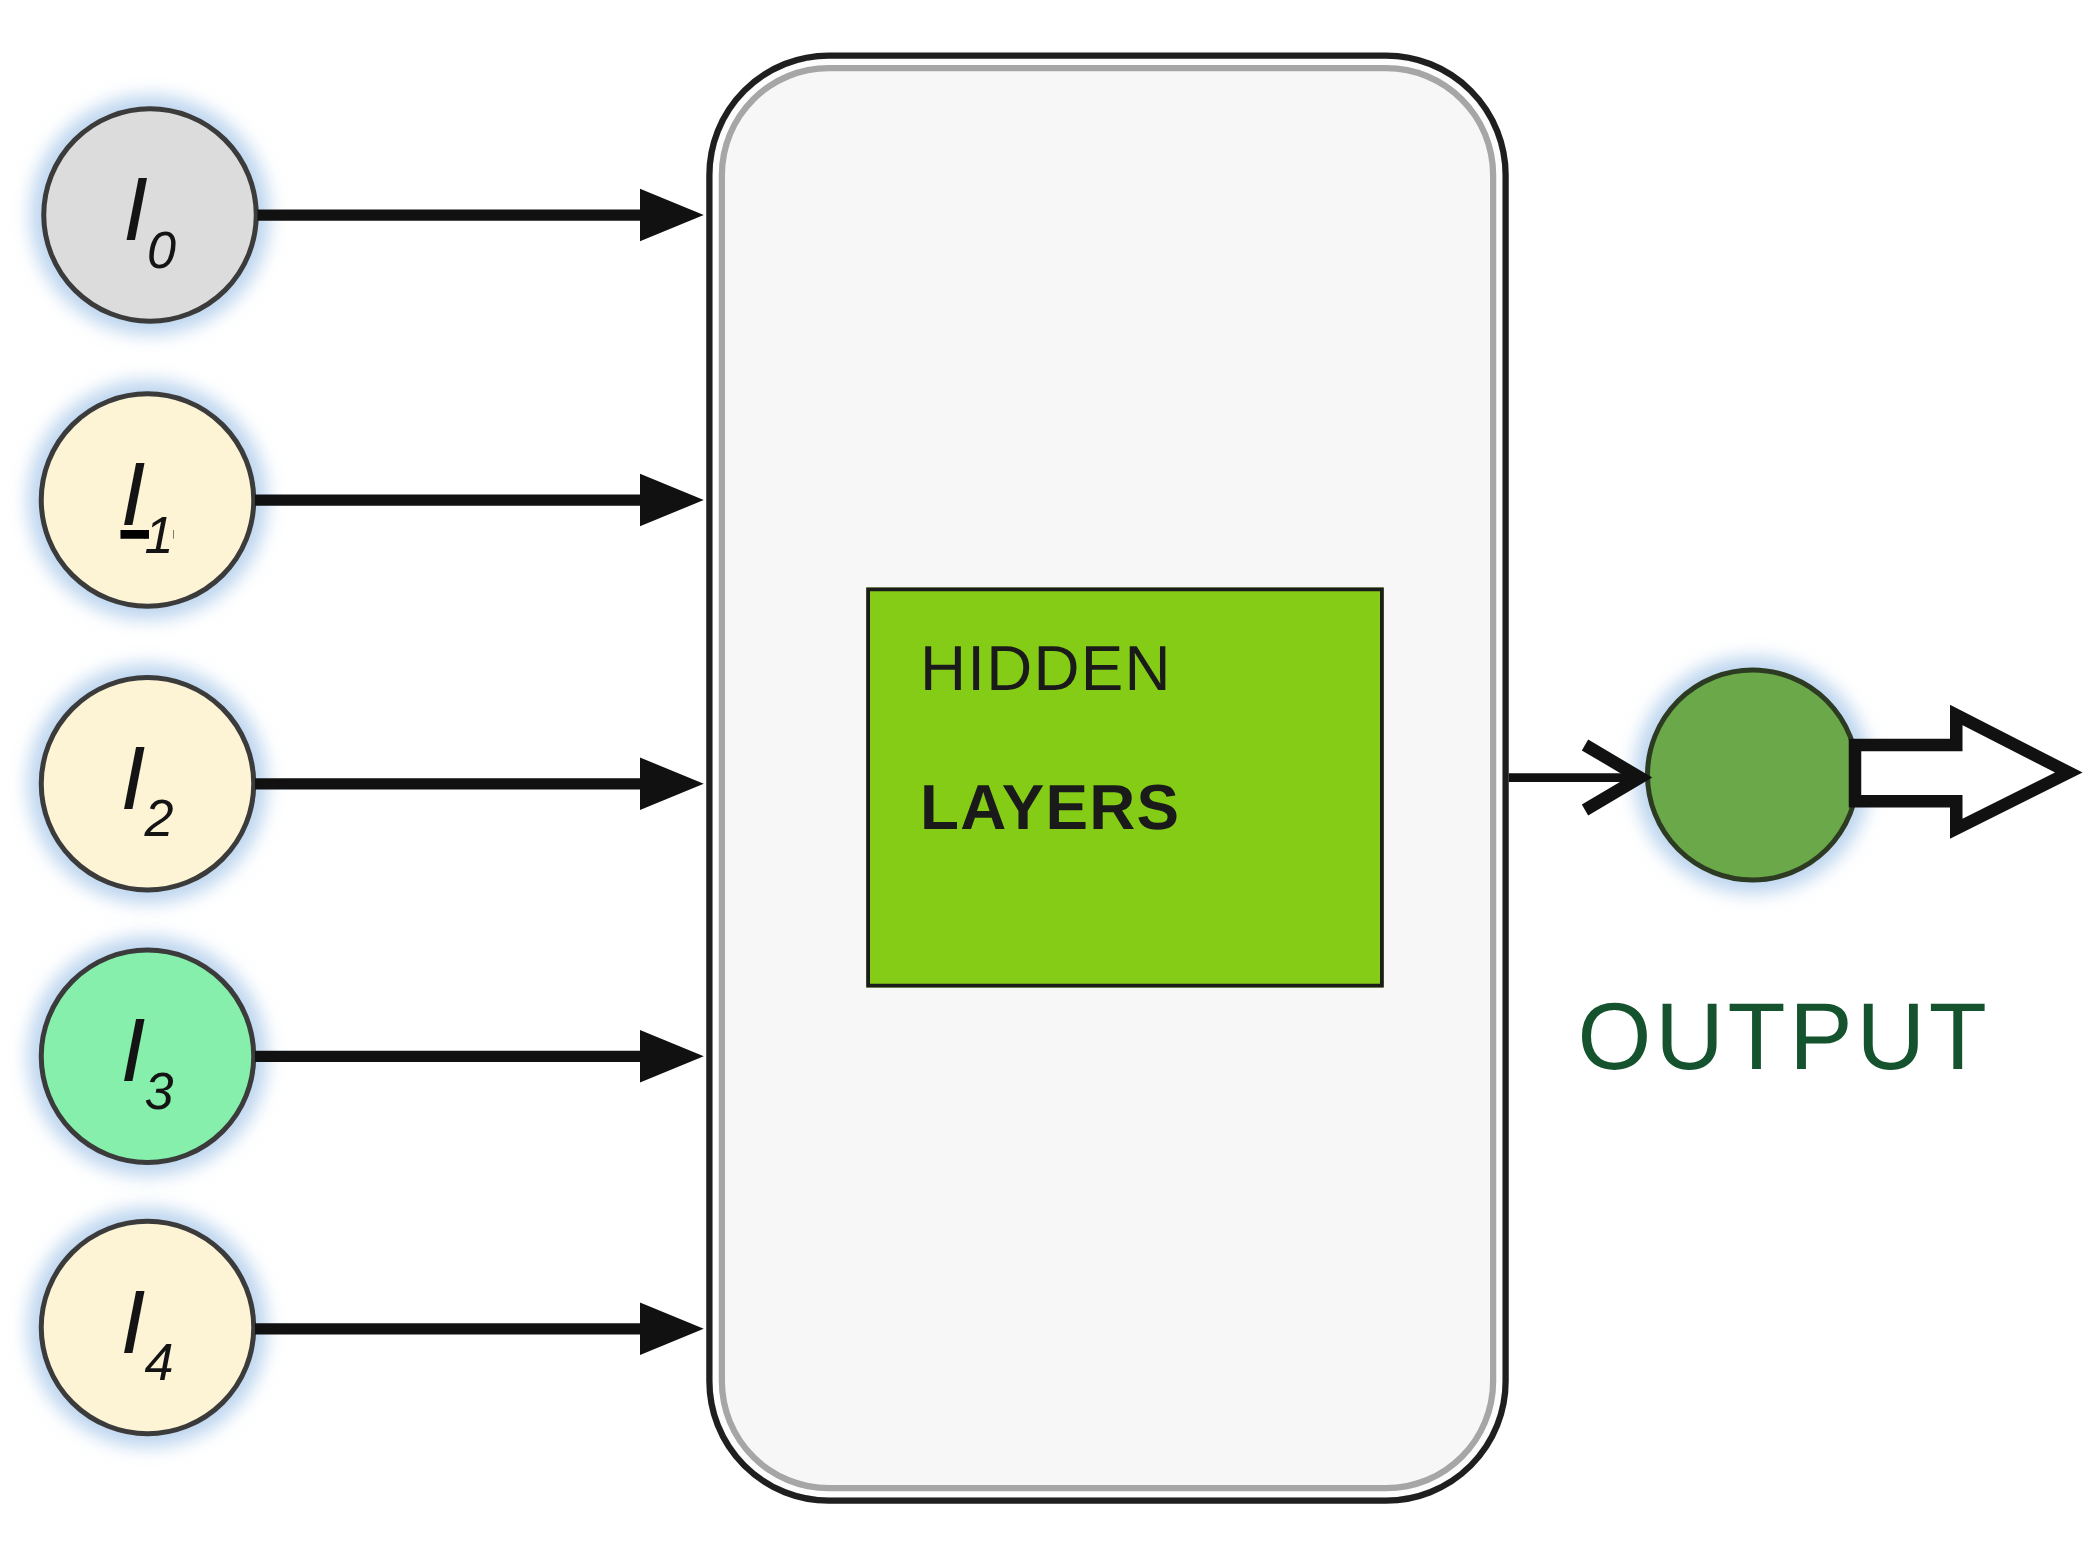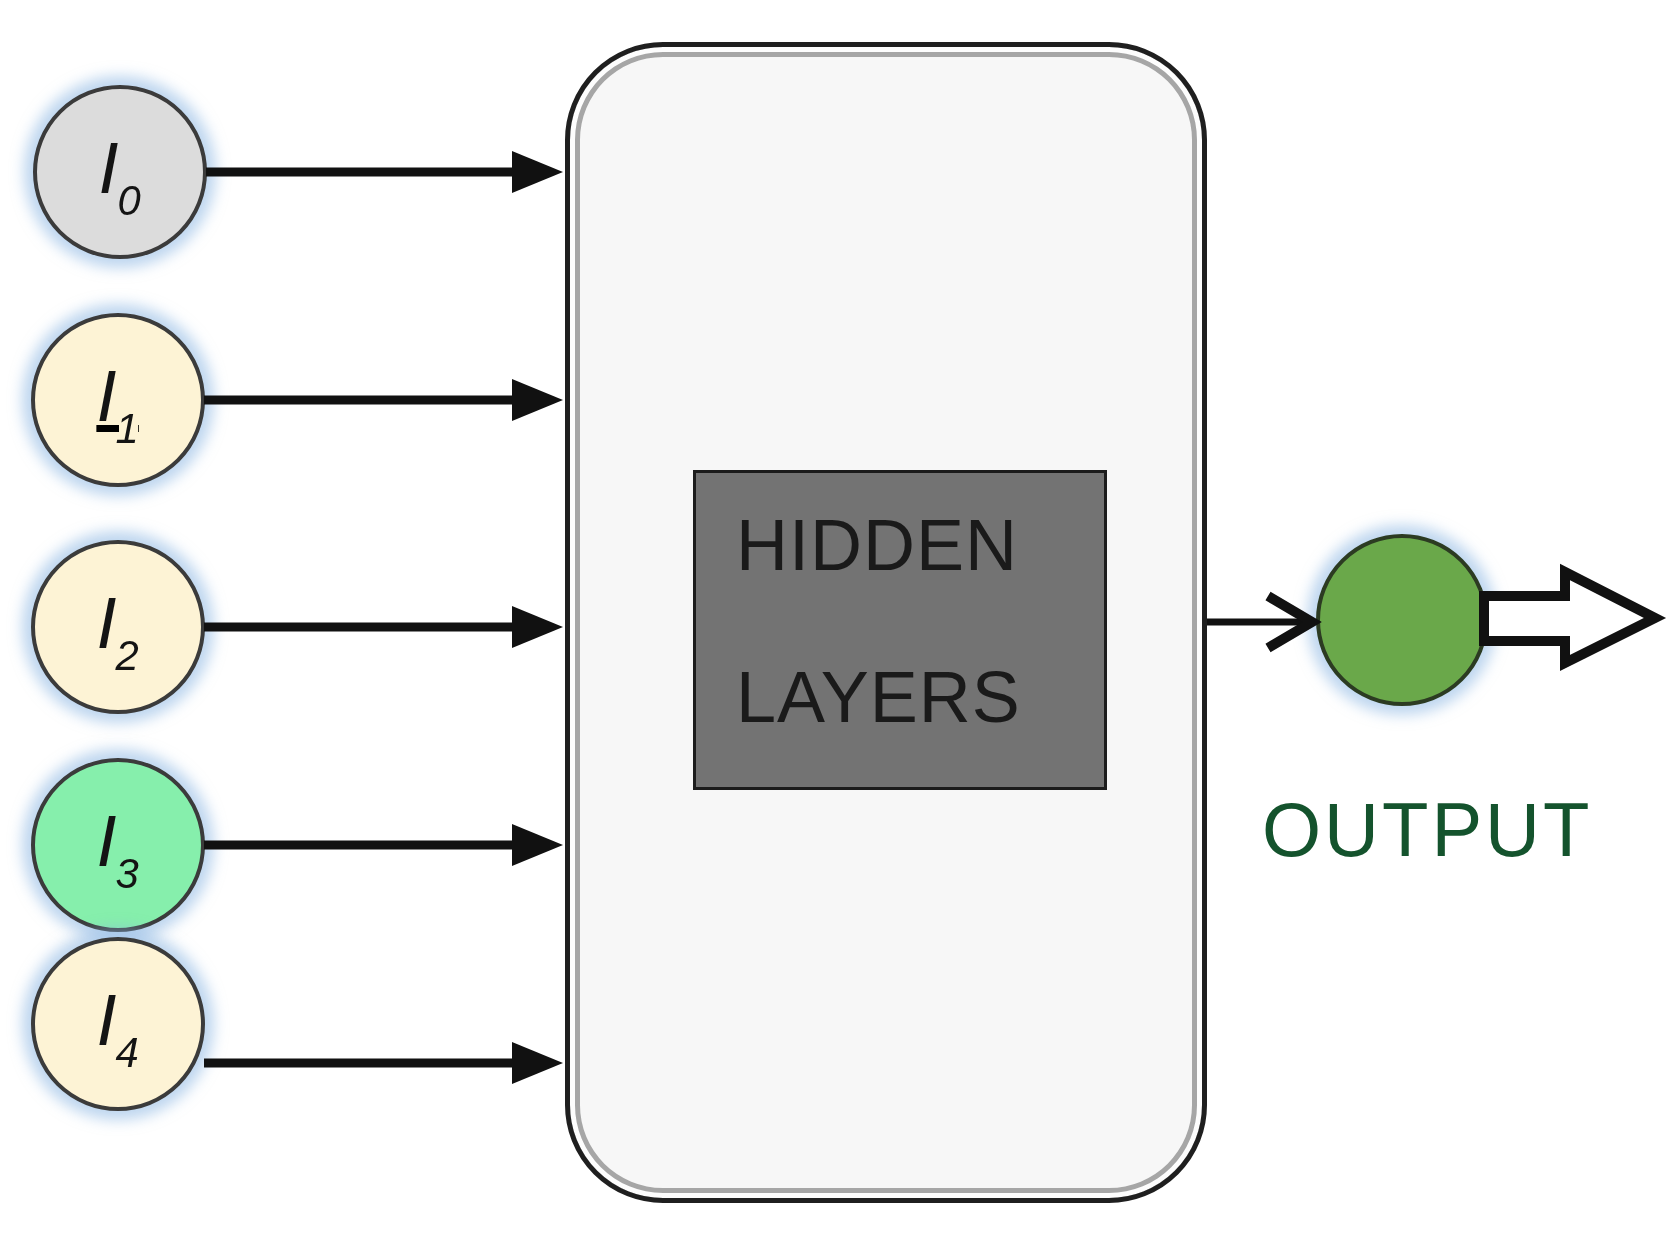--- a/index.html
+++ b/index.html
@@ -40,21 +40,21 @@
     font-size: 0.58em;
     line-height: 0;
     position: relative;
     top: 0.16em;
     left: -0.02em;
   }
   .n0 { left: 33px;  top: 85px;  }
   .n1 { left: 31px;  top: 313px; text-decoration: underline; }
   .n2 { left: 31px;  top: 540px; }
   .n3 { left: 31px;  top: 758px; }
-  .n4 { left: 31px;  top: 937px; text-align: right; }
+  .n4 { left: 31px;  top: 975px; text-align: right; }
 
   .output-node {
     position: absolute;
     left: 1316px;
     top: 534px;
     width: 172px;
     height: 172px;
     box-sizing: border-box;
     border: 4px solid #2c3b22;
     border-radius: 50%;
@@ -77,29 +77,29 @@
   }
 
   
   .hidden-box {
     position: absolute;
     left: 693px;
     top: 470px;
     width: 414px;
     height: 320px;
     box-sizing: border-box;
-    background: #737373;
+    background: #84cc16;
     border: 3px solid #1c1c1c;
     padding-left: 40px;
     color: #1a1a1a;
-    font-size: 72px;
+    font-size: 51px;
     letter-spacing: 1px;
   }
   .hidden-line1 { margin-top: 36px;  line-height: 1; }
-  .hidden-line2 { margin-top: 80px; line-height: 1; }
+  .hidden-line2 { margin-top: 60px; line-height: 1; font-weight: bold; }
 
   
   .output-label {
     position: absolute;
     left: 1262px;
     top: 792px;
     font-size: 76px;
     letter-spacing: 3px;
     color: #14532d;
     line-height: 1;

